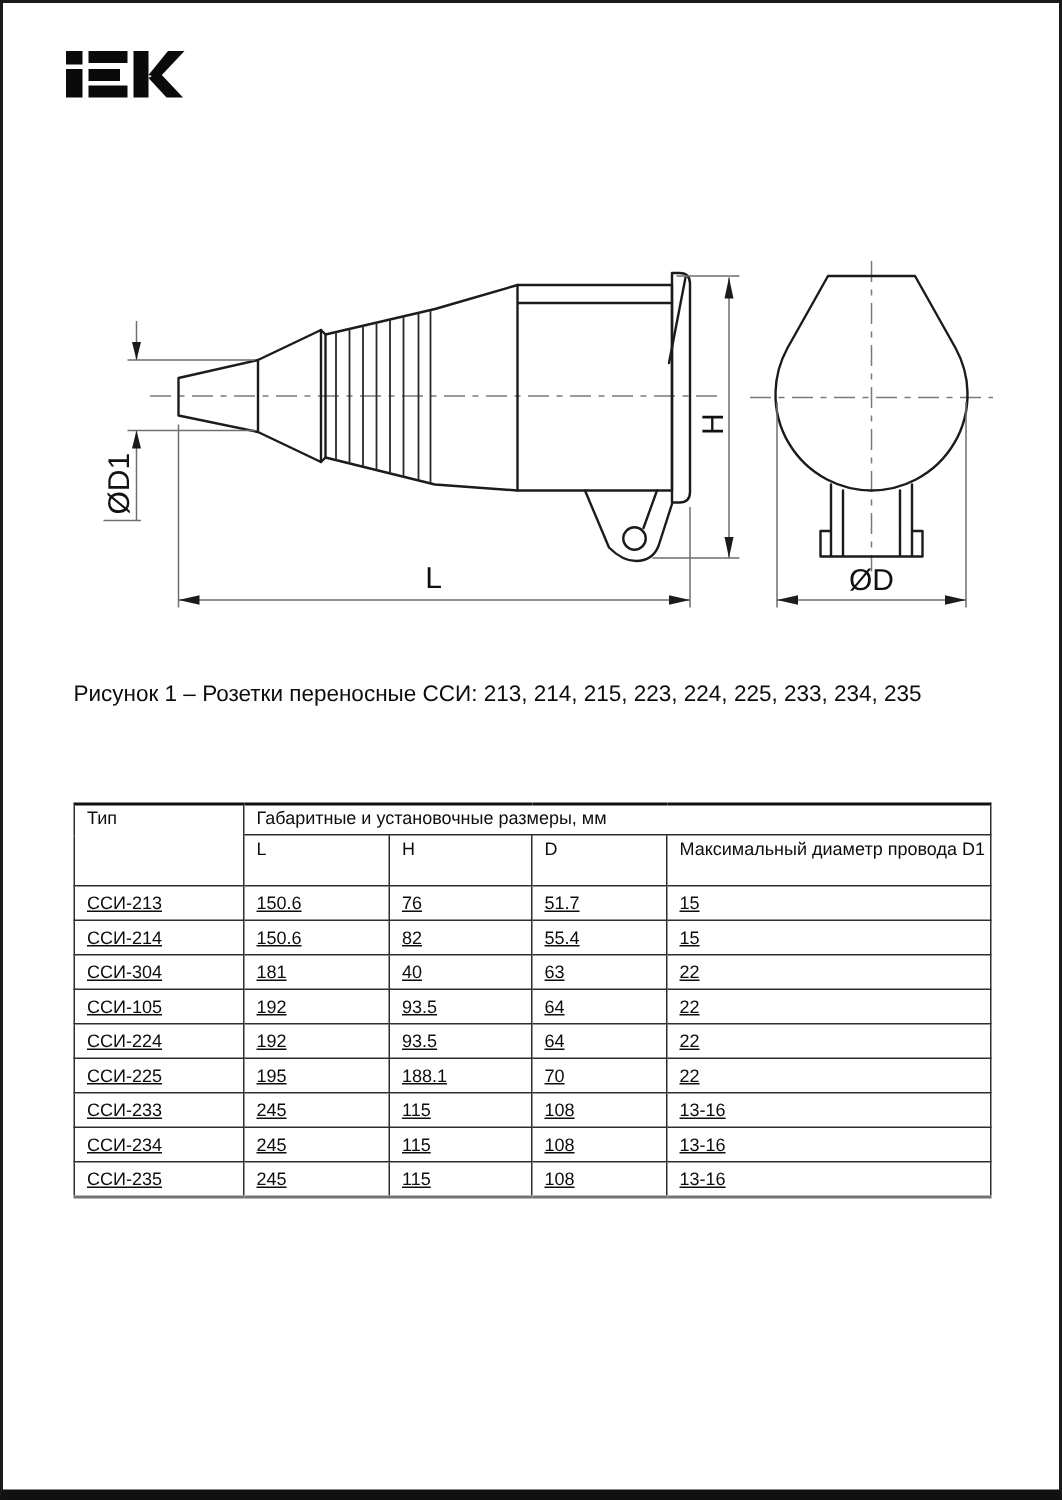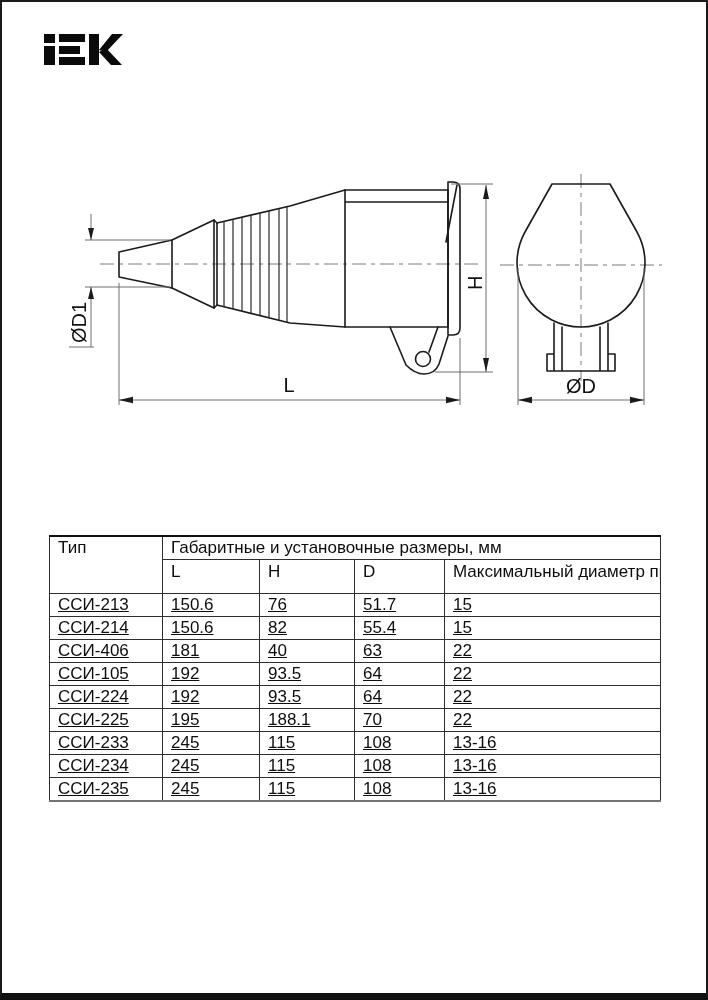--- a/index.html
+++ b/index.html
@@ -18,21 +18,21 @@
   .drawing-svg .center{fill:none;stroke:#7a7a7a;stroke-width:1;stroke-dasharray:14 5 4 5;}
   .drawing-svg .arrow{fill:#1b1b1b;stroke:none;}
   .drawing-svg text{font-family:"Liberation Sans",sans-serif;font-size:20px;fill:#111;}
   .caption{
     position:absolute;left:47px;top:452px;width:620px;
     font-size:15px;line-height:18px;color:#0d0d0d;
   }
   table.dim-table{
     position:absolute;left:47px;top:533px;width:611px;
     border-collapse:collapse;table-layout:fixed;
-    font-size:17px;color:#0d0d0d;
+    font-size:12px;color:#0d0d0d;
   }
   table.dim-table td{
     border:1px solid #2e2e2e;padding:1px 8px;overflow:hidden;white-space:nowrap;
   }
   table.dim-table tr.hdr1 td{border-top:2px solid #111;height:17px;vertical-align:top;}
   table.dim-table td.type-hd{vertical-align:top;}
   table.dim-table tr.hdr2 td{height:30px;vertical-align:top;padding-top:2px;}
   table.dim-table tr.data td{height:20px;vertical-align:middle;line-height:20px;text-decoration:underline;}
   table.dim-table tr.data:last-child td{border-bottom:2px solid #737373;}
 </style>
@@ -86,20 +86,21 @@
       <path class="outline" d="M550,182 L608,182 L635,230 A64,64 0 1 1 523,230 Z"></path>
       <path class="outline" d="M552,321 V369 M560,325 V369 M598,325 V369 M606,321 V369 M552,369 H606
                M545,352 H552 V369 H545 Z M606,352 H613 V369 H606 Z"></path>
       <path class="dim" d="M516,266 V403 M642,266 V403 M516,398 H642"></path>
       <polygon class="arrow" points="516,398 530,394.8 530,401.2"></polygon>
       <polygon class="arrow" points="642,398 628,394.8 628,401.2"></polygon>
       <text x="579" y="391" text-anchor="middle">ØD</text>
     </g>
   </svg>
 
+  <div class="caption">Рисунок 1 – Розетки переносные ССИ: 213, 214, 215, 223, 224, 225, 233, 234, 235</div>
 
   <table class="dim-table">
     <colgroup>
       <col style="width:113px">
         <col style="width:97px">
         <col style="width:95px">
       <col style="width:90px">
         <col style="width:216px">
     </colgroup>
     <tbody>
@@ -121,21 +122,21 @@
         <td>15</td>
       </tr>
       <tr class="data">
         <td>ССИ-214</td>
         <td>150.6</td>
         <td>82</td>
         <td>55.4</td>
         <td>15</td>
       </tr>
       <tr class="data">
-        <td>ССИ-406</td>
+        <td>ССИ-304</td>
         <td>181</td>
         <td>40</td>
         <td>63</td>
         <td>22</td>
       </tr>
       <tr class="data">
         <td>ССИ-105</td>
         <td>192</td>
         <td>93.5</td>
         <td>64</td>

